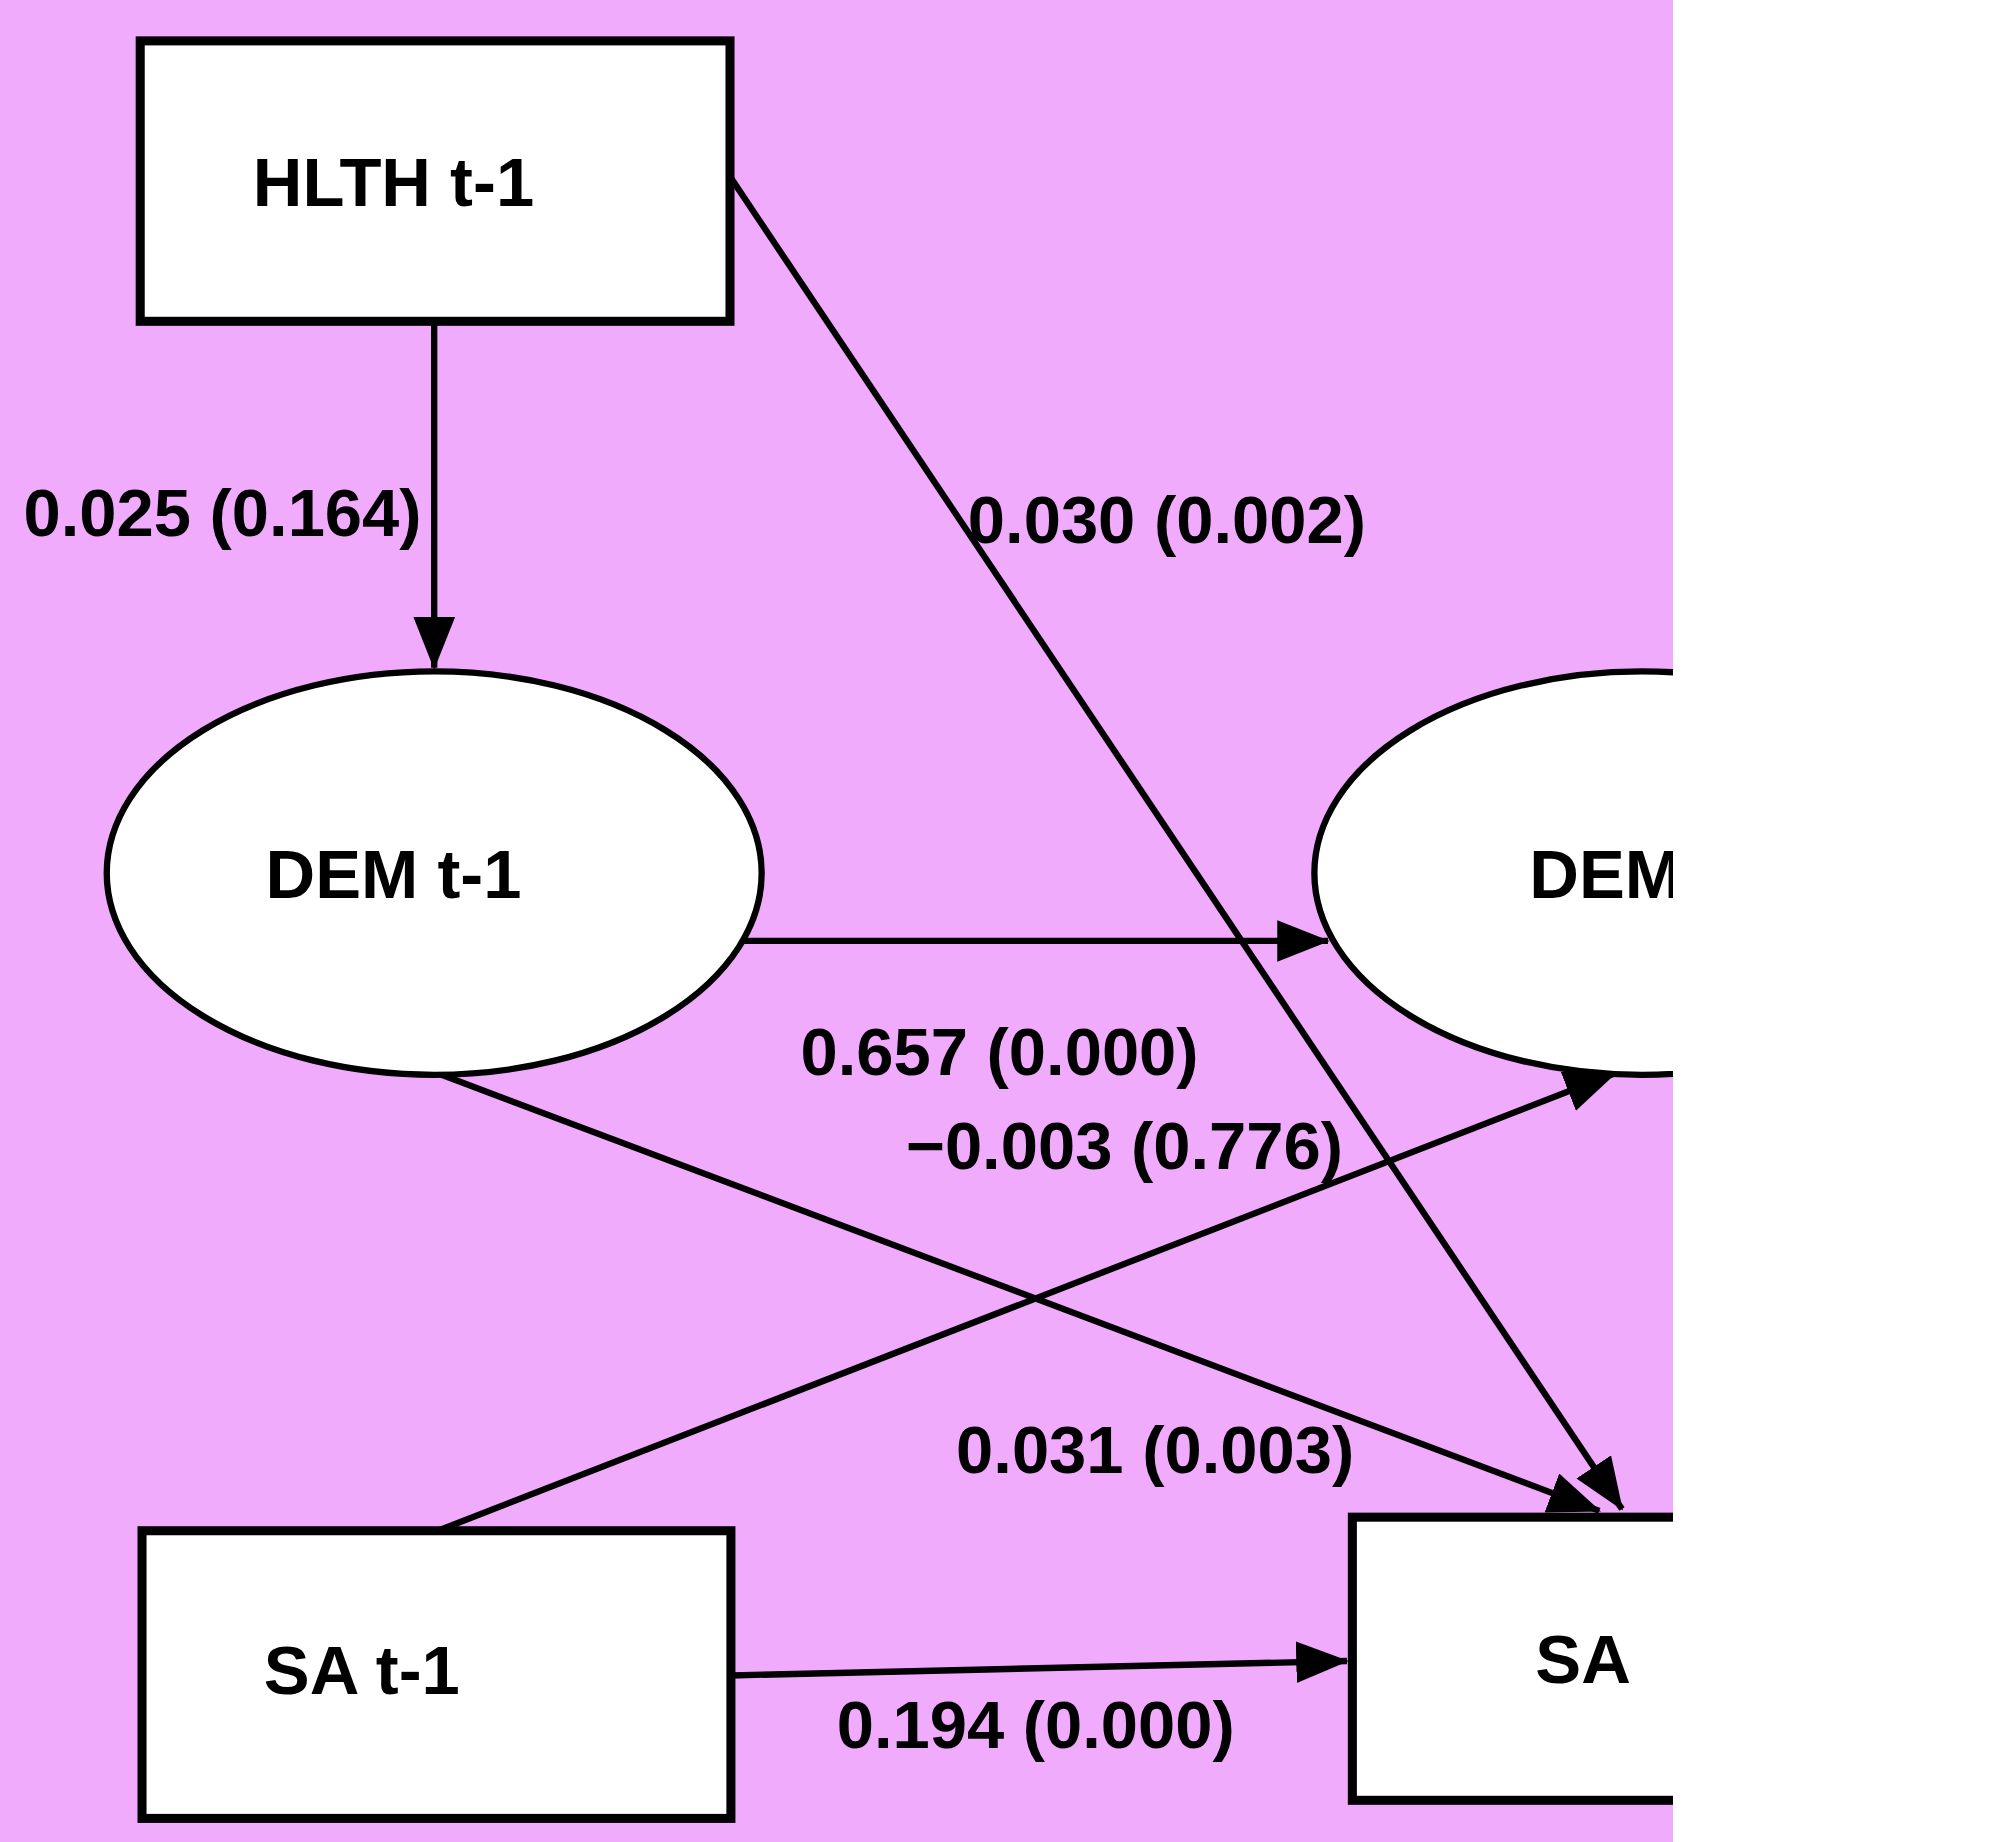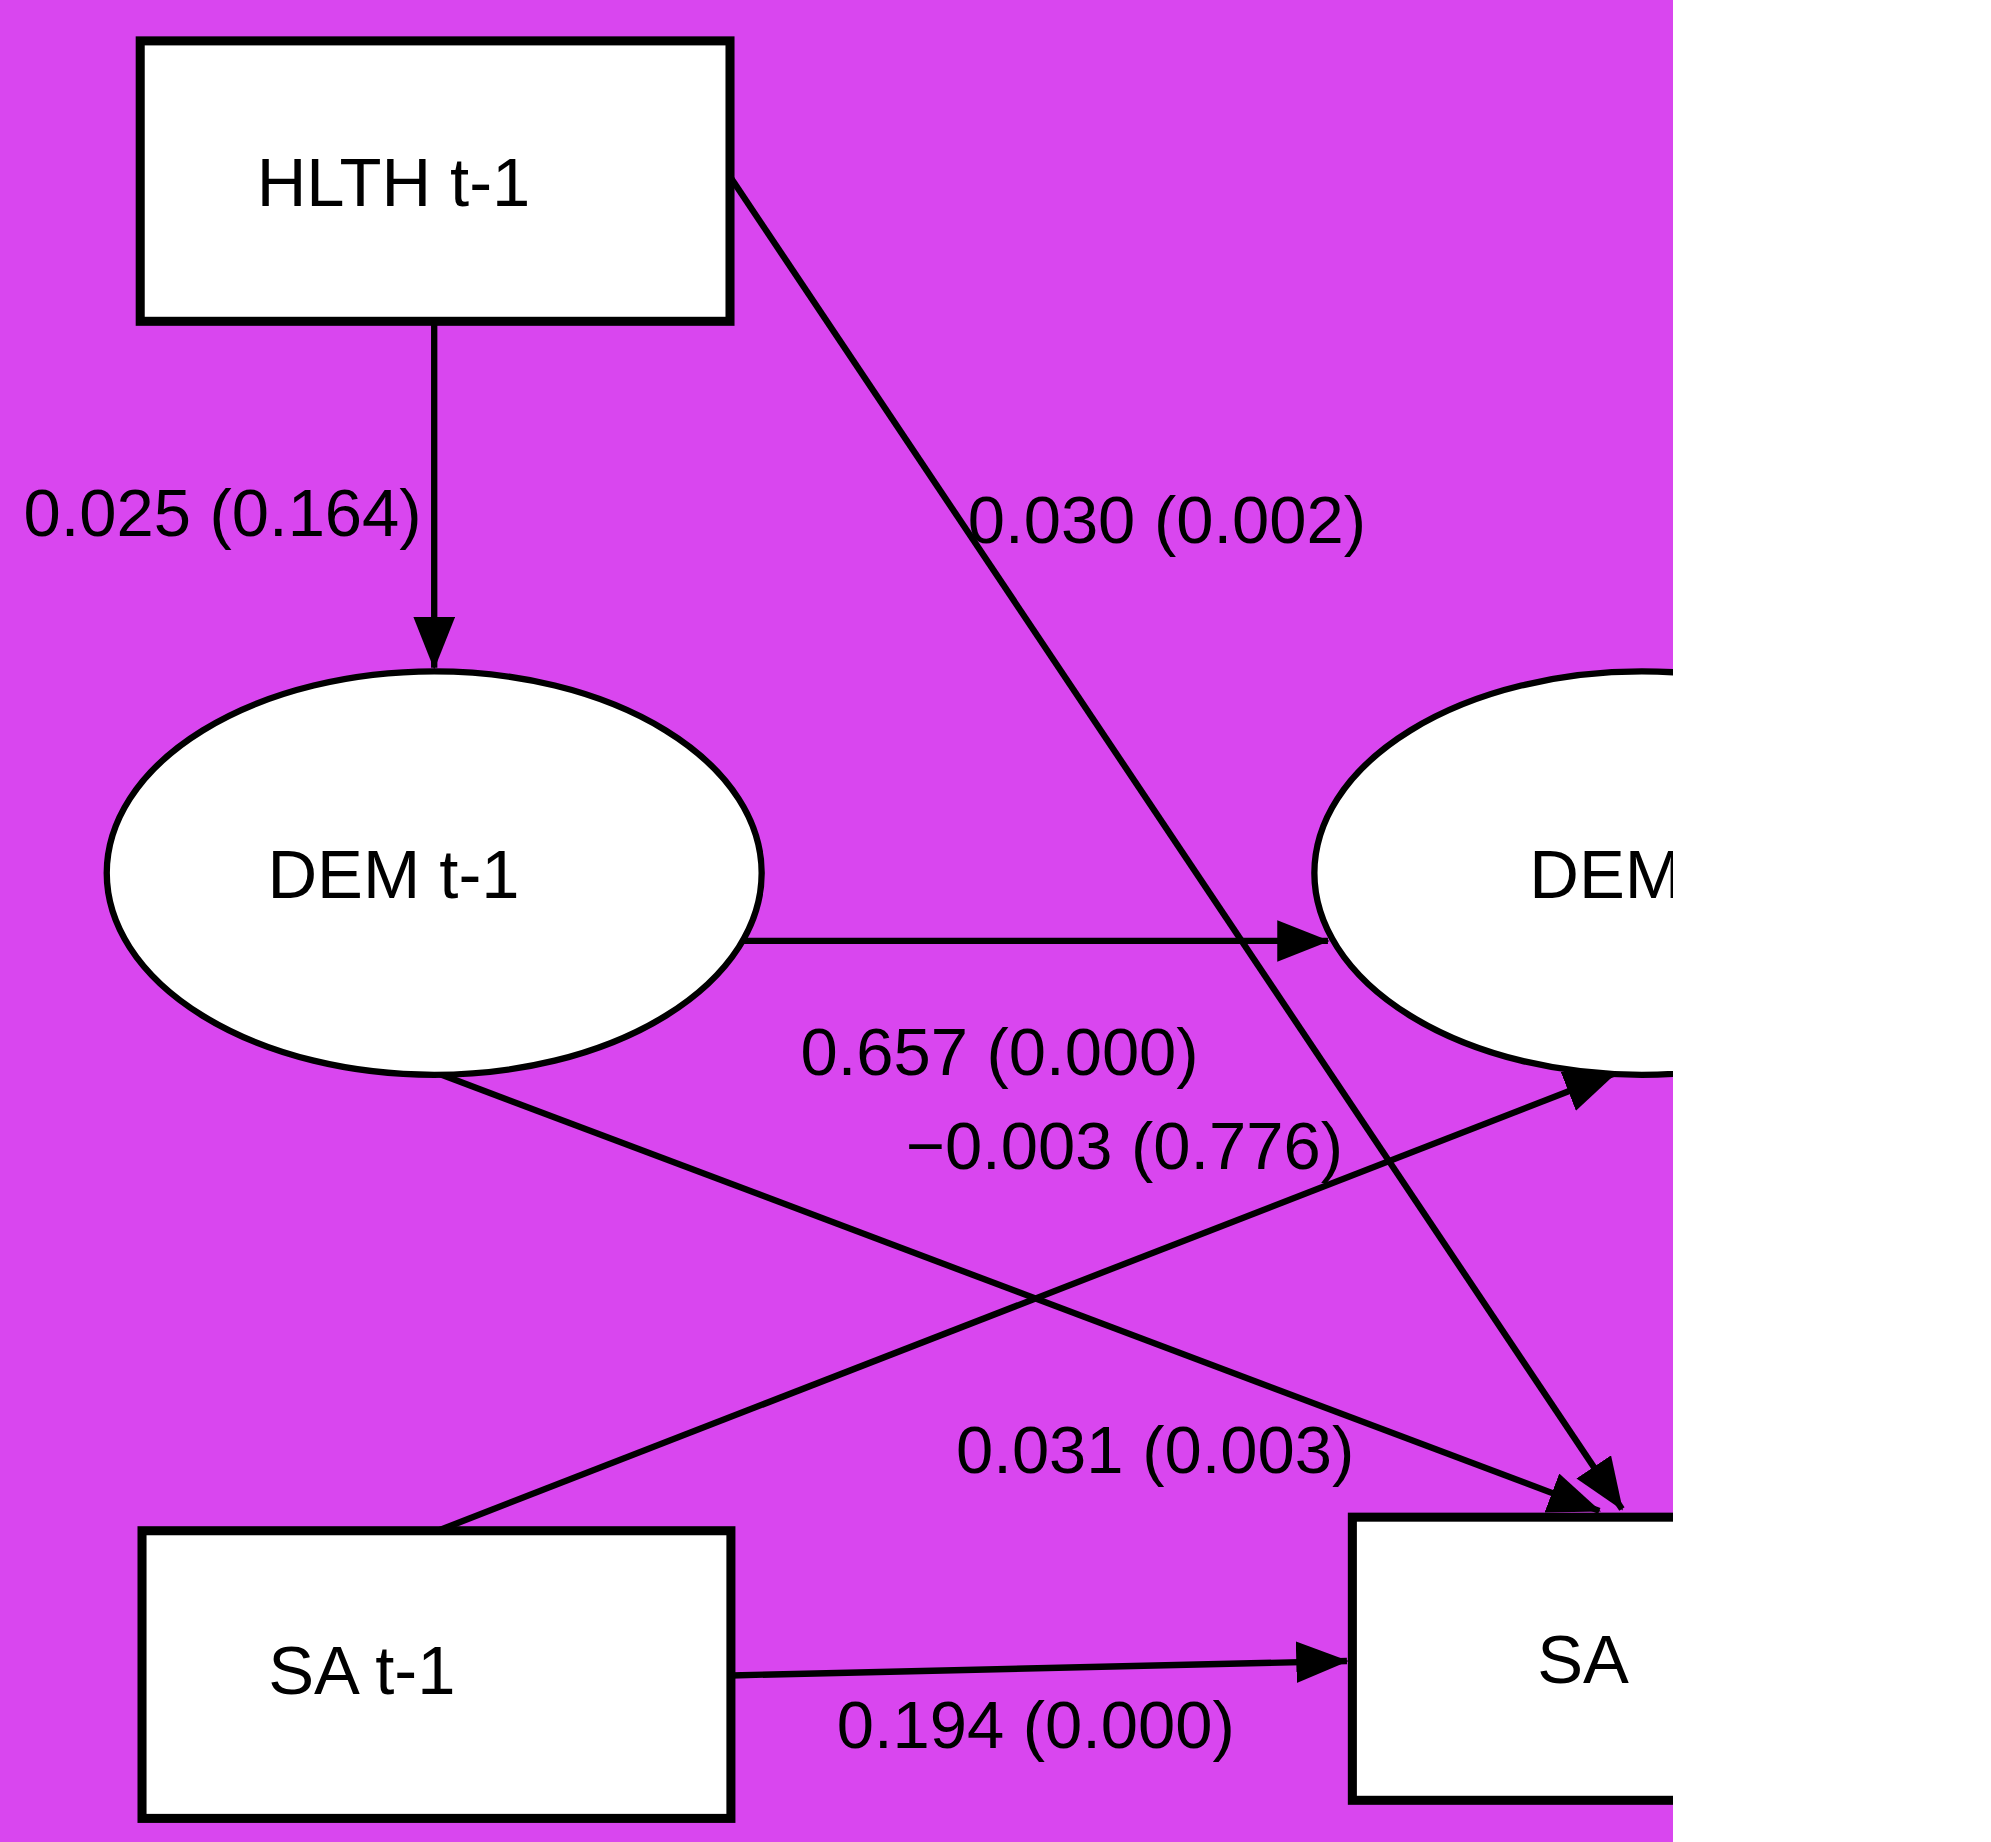--- a/index.html
+++ b/index.html
@@ -3,23 +3,24 @@
 <meta charset="utf-8">
 <style>
   html, body {
     margin: 0;
     padding: 0;
     background: #ffffff;
   }
   .stage {
     width: 1673px;
     height: 1843px;
-    background: #d946ef;
+    background: #f0abfc;
     position: relative;
     overflow: hidden;
+    font-weight: bold;
   }
   svg.diagram {
     display: block;
     width: 1991px;
     height: 1843px;
   }
   .node-shape {
     fill: #ffffff;
     stroke: #000000;
   }

